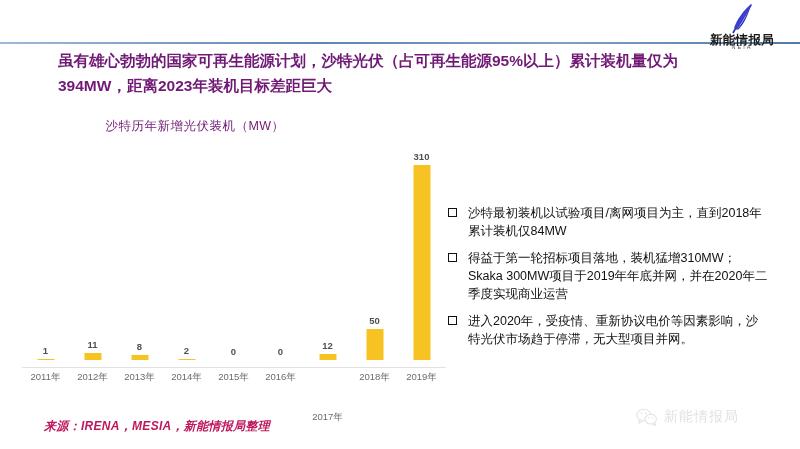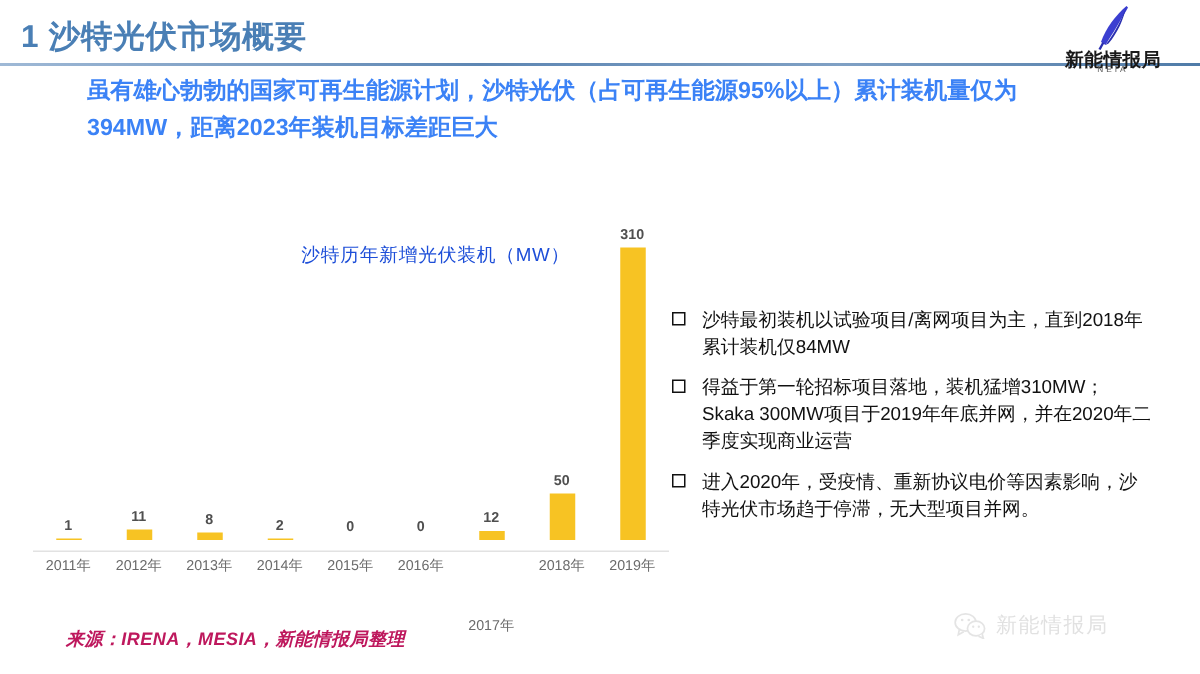--- a/index.html
+++ b/index.html
@@ -53,37 +53,36 @@
   #logo-sub {
     position: absolute; left: 0; top: 42px;
     width: 104px;
     font-size: 5.5px; color: #555; letter-spacing: 2px;
   }
 
   
   #headline {
     position: absolute; left: 58px; top: 48px;
     width: 670px;
-    font-size: 15.5px; font-weight: bold; color: #3b82f6;
+    font-size: 15.5px; font-weight: bold; color: #701a75;
     line-height: 25px;
     text-align: left;
   }
 
   
   #chart-panel {
     position: absolute; left: 10px; top: 118px;
     width: 450px; height: 270px;
   }
   #chart-title {
     position: absolute; left: 0; top: 0;
     width: 370px;
-    text-align: right;
-    font-size: 12.5px; color: #1d4ed8;
+    text-align: center;
+    font-size: 12.5px; color: #701a75;
     letter-spacing: 0.5px;
-    margin-top: 44px;
   }
   #plot {
     position: absolute; left: 12px; top: 34px;
     width: 430px; height: 208px;
   }
   #axis-line {
     position: absolute; left: 12px; top: 249px;
     width: 424px; height: 1px;
     background: #e2e2e2;
   }
@@ -148,21 +147,20 @@
   #watermark-text {
     font-size: 14px; color: #c9c9c9; letter-spacing: 1px;
   }
 </style>
 </head>
 <body>
 
 <div id="slide">
 
   <div id="header-bar">
-    <div id="slide-title">1 沙特光伏市场概要</div>
     <div id="header-rule"></div>
   </div>
 
   <div id="logo-block">
     <svg id="logo-feather" viewBox="0 0 36 32">
       <path d="M27 2 C20 8, 13 17, 10 26 L13 28 C18 20, 24 10, 28 3 Z" fill="#3b3fd1"></path>
       <path d="M27 2 C25 11, 21 20, 15 27 L13 28 C19 20, 24 11, 27 2 Z" fill="#2a2fb0"></path>
       <path d="M11.5 26.5 L9 31" stroke="#2a2fb0" stroke-width="1.6" fill="none"></path>
     </svg>
     <div id="logo-name">新能情报局</div>

